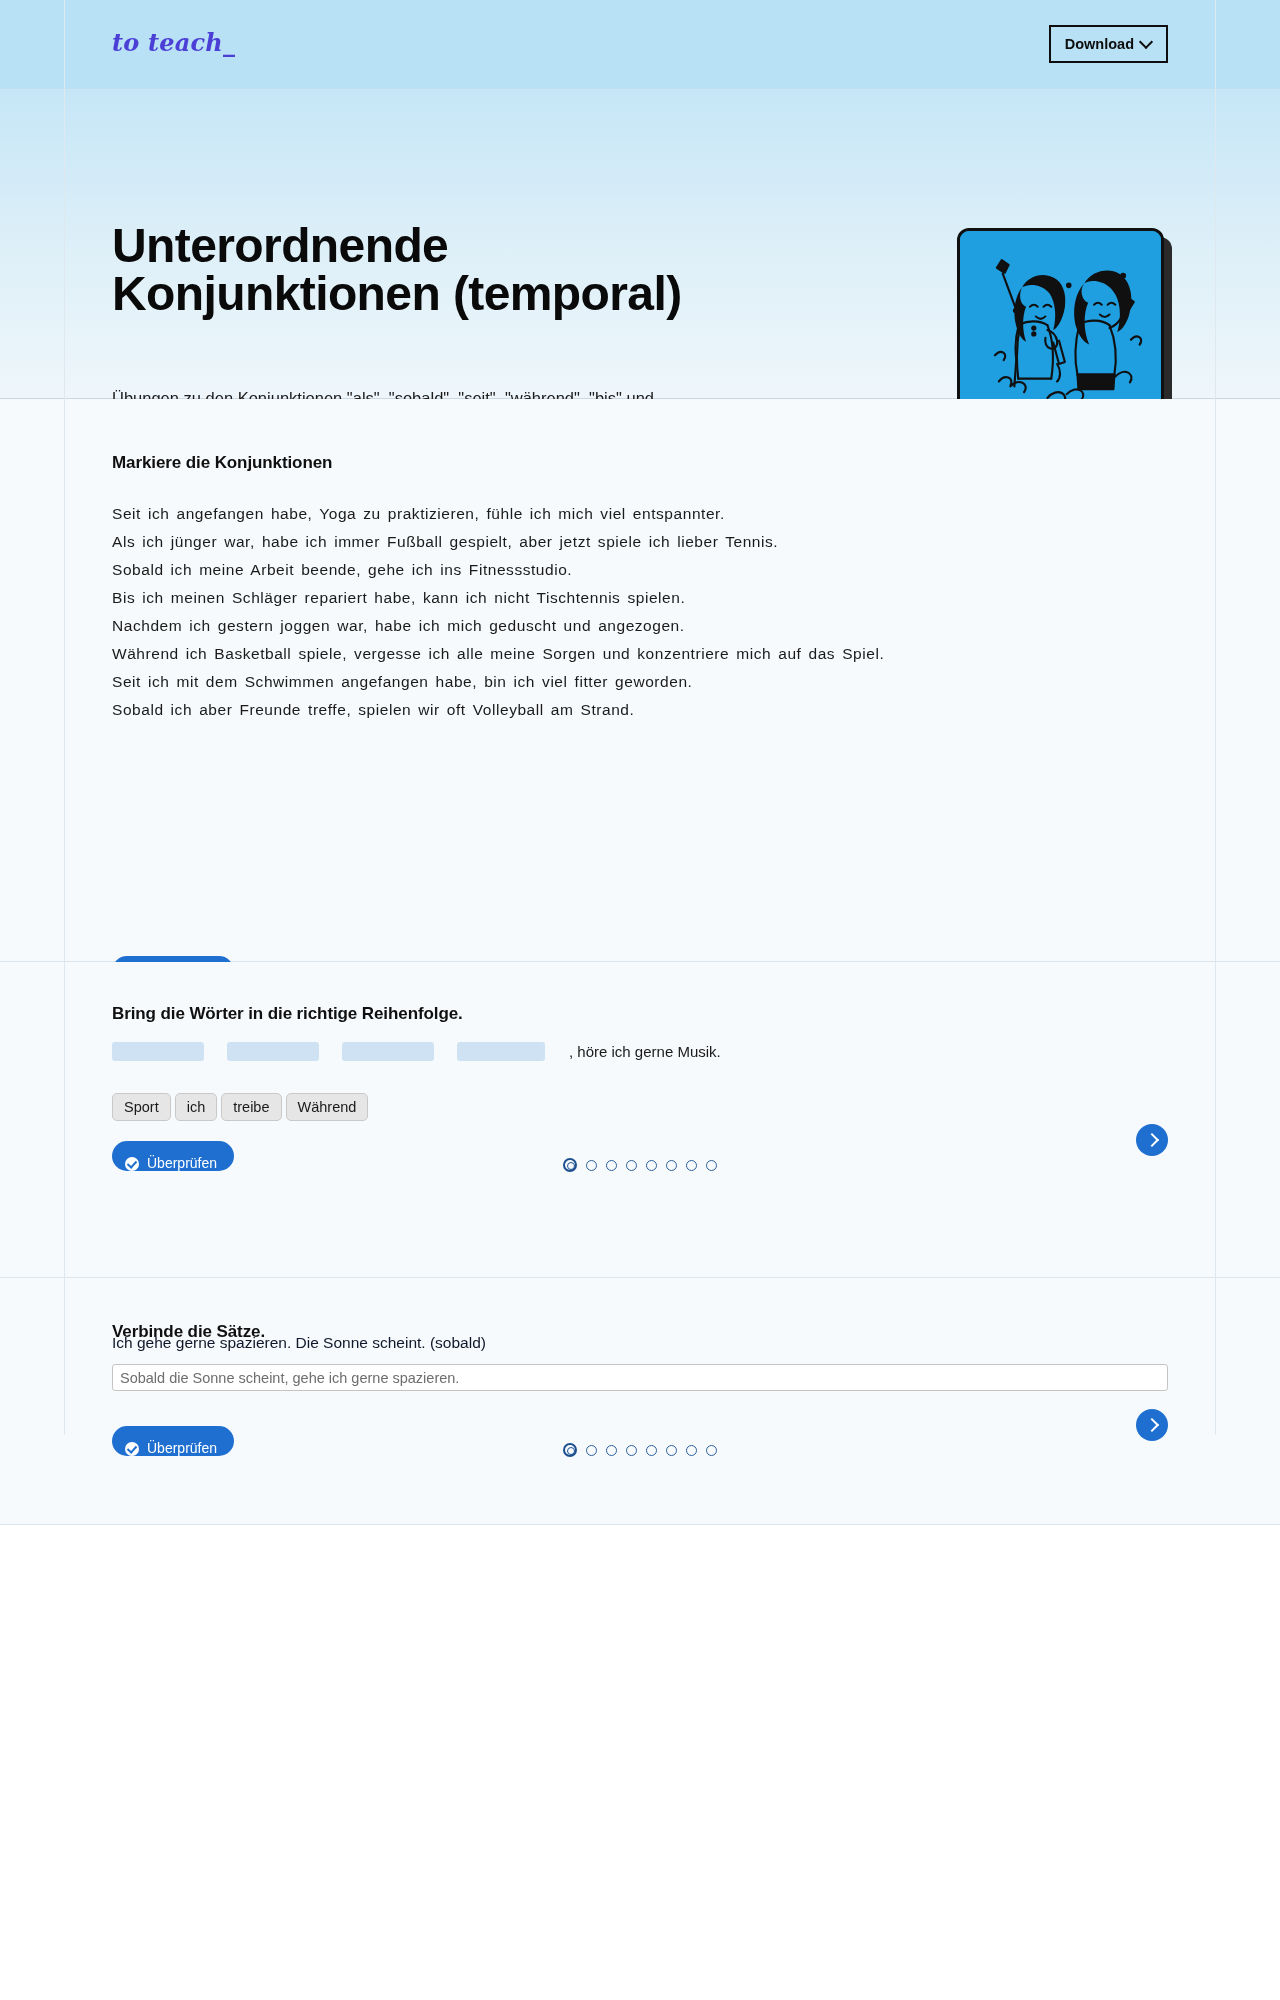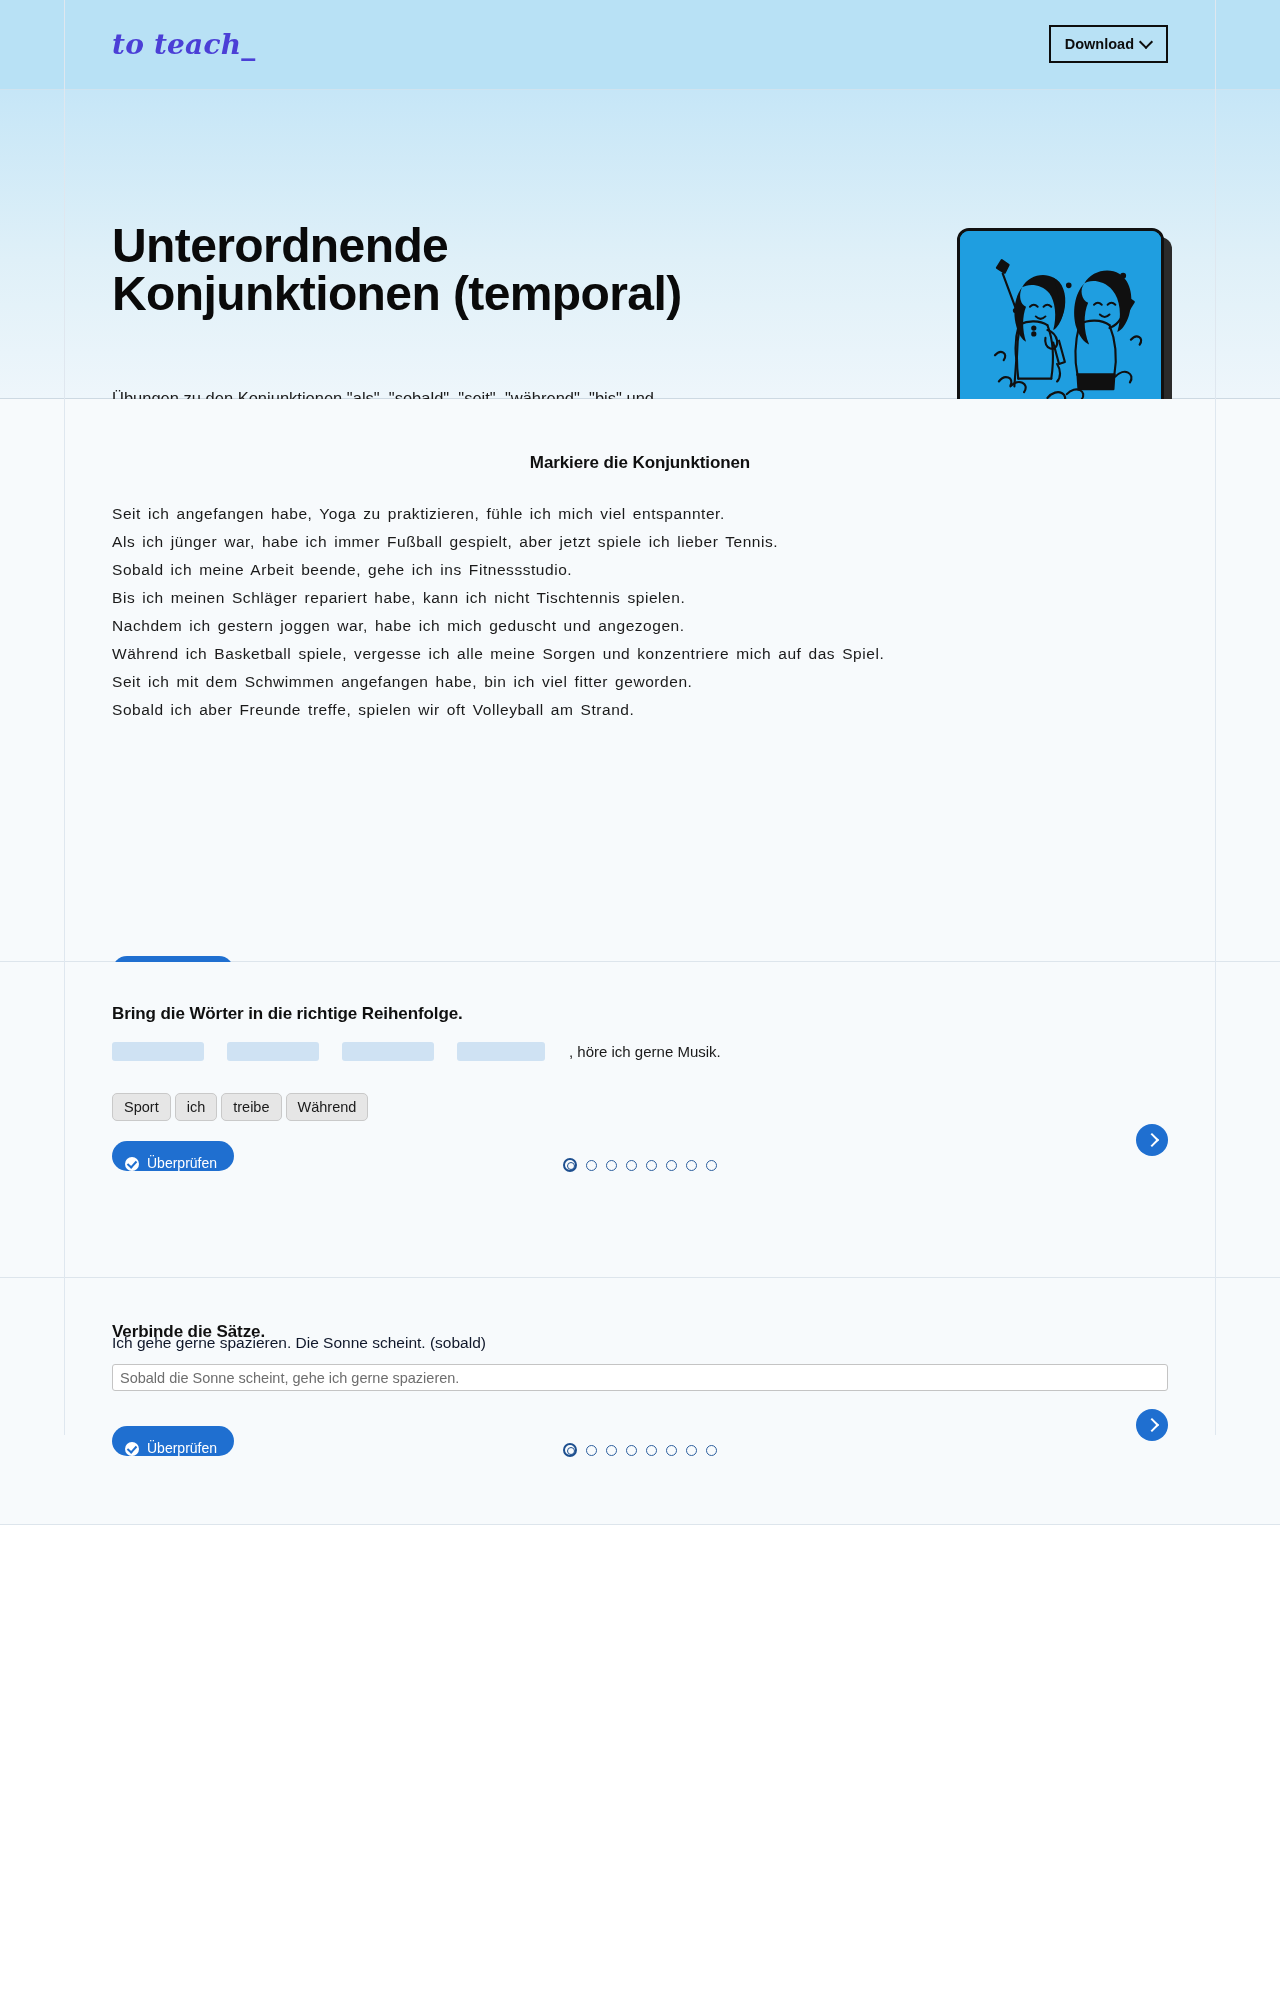--- a/index.html
+++ b/index.html
@@ -38,21 +38,21 @@
     align-items: center;
     border-bottom: 1px solid #cfe3ef;
   }
   .logo {
     position: absolute;
     left: 112px;
     top: 28px;
     font-family: "DejaVu Serif", serif;
     font-style: italic;
     font-weight: 700;
-    font-size: 28px;
+    font-size: 24px;
     color: #4b3fd6;
     letter-spacing: 0.2px;
   }
   .logo .underscore { color: #4b3fd6; }
   .download-btn {
     position: absolute;
     right: 112px;
     top: 25px;
     height: 38px;
     padding: 0 14px;
@@ -147,21 +147,21 @@
   .section-inner { position: relative; }
   .ex-title {
     font-size: 17px;
     font-weight: 700;
     color: #101010;
     letter-spacing: -0.1px;
   }
 
   
   .sec1 { height: 563px; }
-  .sec1 .ex-title { padding-top: 54px; text-align: center; }
+  .sec1 .ex-title { padding-top: 54px; }
   .sentences {
     margin-top: 27px;
     font-size: 15.5px;
     color: #1a1a1a;
     line-height: 28px;
   }
   .sentences .line {
     white-space: nowrap;
     letter-spacing: 0.55px;
     word-spacing: 2.2px;

